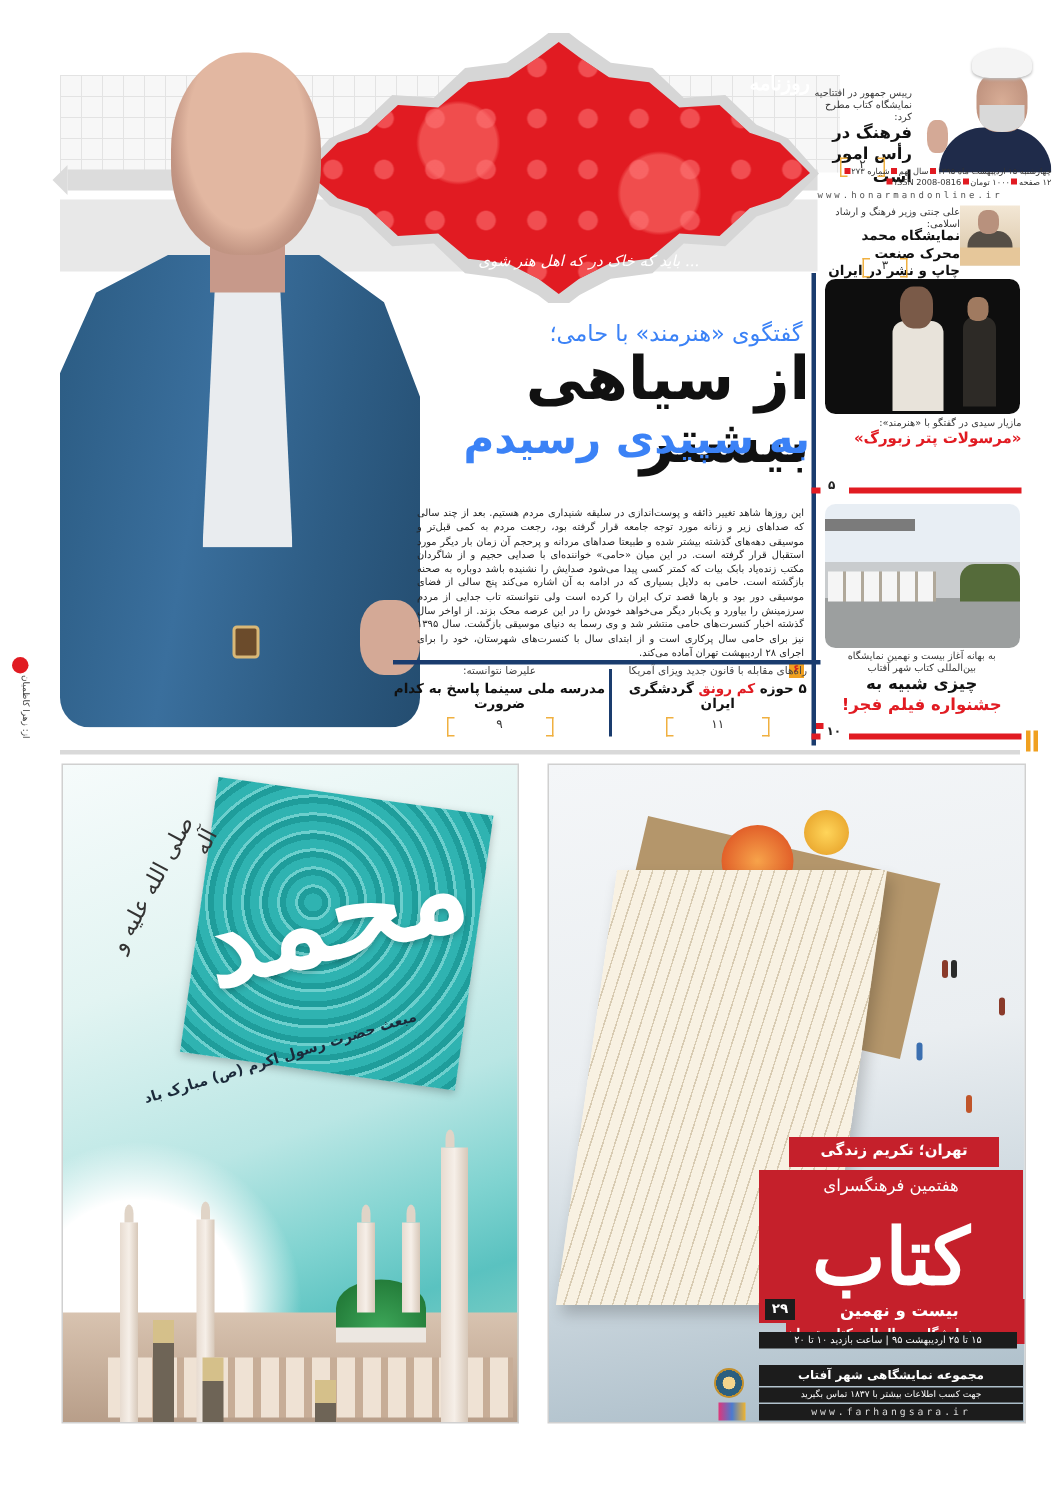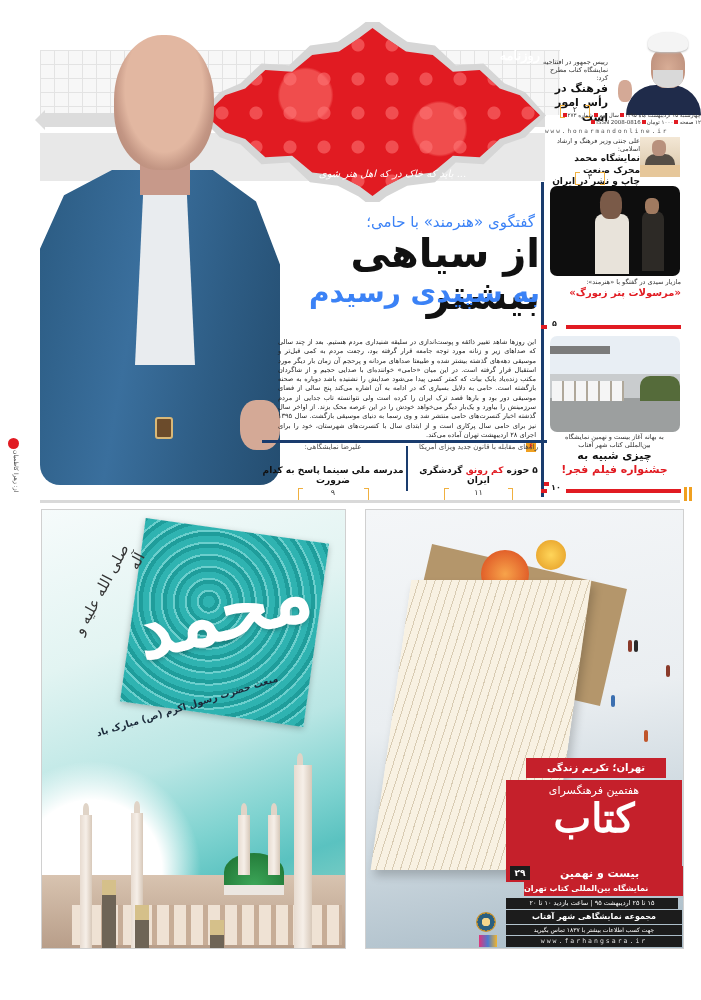--- a/index.html
+++ b/index.html
@@ -75,21 +75,21 @@
   .kicker { position: absolute; left: 285px; top: 213px; width: 250px; font-size: 15px; color: #3b82f6; }
   .headline-1 { position: absolute; left: 270px; top: 232px; width: 270px; font-size: 40px; font-weight: bold; color: #111; line-height: 1.05; letter-spacing: -1px; }
   .headline-2 { position: absolute; left: 270px; top: 278px; width: 270px; font-size: 28px; font-weight: bold; color: #3b82f6; line-height: 1.05; letter-spacing: -1px; }
   .lead { position: absolute; left: 278px; top: 338px; width: 258px; font-size: 6.6px; line-height: 9.3px; color: #222; text-align: justify; }
   .page-ref-box { display: inline-block; background: #f0a020; color: #d32222; font-weight: bold; font-size: 7px; padding: 0 3px; margin-top: 2px; }
 
   .blue-rule { position: absolute; background: #1a3c6e; }
   .teasers-row { position: absolute; left: 262px; top: 443px; width: 285px; height: 50px; }
   .teaser { position: absolute; top: 0; height: 50px; }
   .teaser .small { font-size: 7px; color: #444; text-align: center; }
-  .teaser .big { font-size: 9px; font-weight: bold; color: #111; text-align: center; margin-top: 14px; }
+  .teaser .big { font-size: 9px; font-weight: bold; color: #111; text-align: center; margin-top: 4px; }
   .teaser .big .red { color: #e11b22; }
   .bracket-num { font-size: 8px; color: #333; text-align: center; margin-top: 3px; position: relative; }
   .bracket-num::before, .bracket-num::after { content: ""; position: absolute; top: 0; width: 4px; height: 11px; border: 1px solid #f0b040; }
   .bracket-num::before { left: 25%; border-right: none; }
   .bracket-num::after { right: 25%; border-left: none; }
 
   
   .rc-photo-rouhani { position: absolute; left: 598px; top: 30px; width: 103px; height: 85px; background: #fff; overflow: hidden; }
   .rouhani-turban { position: absolute; left: 50px; top: 2px; width: 40px; height: 20px; background: #f4f4f4; border-radius: 50% 50% 30% 30%; box-shadow: 0 1px 2px #bbb; }
   .rouhani-face { position: absolute; left: 53px; top: 18px; width: 34px; height: 40px; background: radial-gradient(#d8ad96, #b88b78); border-radius: 40%; }
@@ -155,25 +155,25 @@
   
   .ad-book { position: absolute; left: 365px; top: 509px; width: 319px; height: 440px; overflow: hidden; border: 1px solid #d0d0d0;
     background: linear-gradient(170deg, #f4f6f8 0%, #eaeef1 45%, #cdd8df 70%, #a7bac6 100%); }
   .book-pages { position: absolute; left: 25px; top: 70px; width: 180px; height: 290px; background: repeating-linear-gradient(100deg, #f8f1e2 0 7px, #d8cbb2 7px 8px); transform: skew(-8deg); box-shadow: 4px 6px 10px rgba(0,0,0,.2); }
   .book-cover { position: absolute; left: 50px; top: 55px; width: 200px; height: 120px; background: #b4966b; transform: rotate(13deg); }
   .flower { position: absolute; border-radius: 50%; }
   .ad-box { position: absolute; left: 140px; top: 248px; width: 176px; height: 190px; }
   .ad-box .tag { position: absolute; left: 20px; top: 0; width: 140px; height: 20px; background: #c5202b; color: #fff; font-size: 10px; font-weight: bold; text-align: center; line-height: 20px; }
   .ad-box .main { position: absolute; left: 0; top: 22px; width: 176px; height: 86px; background: #c5202b; color: #fff; text-align: center; }
   .ad-box .main .l1 { font-size: 11px; font-weight: normal; margin-top: 4px; }
-  .ad-box .main .l2 { font-size: 40px; font-weight: bold; line-height: 1; margin-top: 1px; font-family: "DejaVu Serif", serif; }
+  .ad-box .main .l2 { font-size: 52px; font-weight: bold; line-height: 1; margin-top: 16px; font-family: "DejaVu Serif", serif; }
   .ad-box .edition { position: absolute; left: 0; top: 108px; width: 187px; height: 16px; color: #fff; font-size: 11px; font-weight: bold; background: #c5202b; text-align: center; line-height: 16px; }
   .ad-box .badge29 { position: absolute; left: 4px; top: 108px; width: 20px; height: 14px; background: #1c1c1c; color: #fff; font-size: 9px; font-weight: bold; text-align: center; line-height: 14px; }
   .ad-box .sub { position: absolute; left: 18px; top: 124px; width: 176px; height: 14px; background: #c5202b; color: #fff; font-size: 8px; font-weight: bold; text-align: left; line-height: 14px; }
-  .ad-box .dates { position: absolute; left: 0; top: 140px; width: 172px; height: 11px; background: #1c1c1c; color: #fff; font-size: 6.5px; text-align: center; line-height: 11px; }
+  .ad-box .dates { position: absolute; left: 0; top: 130px; width: 172px; height: 11px; background: #1c1c1c; color: #fff; font-size: 6.5px; text-align: center; line-height: 11px; }
   .ad-box .venue { position: absolute; left: 0; top: 152px; width: 176px; height: 14px; background: #1c1c1c; color: #fff; font-size: 8px; font-weight: bold; text-align: center; line-height: 14px; }
   .ad-box .info { position: absolute; left: 0; top: 167px; width: 176px; height: 10px; background: #1c1c1c; color: #fff; font-size: 6px; text-align: center; line-height: 10px; }
   .ad-box .url { position: absolute; left: 0; top: 178px; width: 176px; height: 11px; background: #1c1c1c; color: #ddd; font-size: 6.5px; text-align: center; line-height: 11px; letter-spacing: 2px; font-family: "DejaVu Sans Mono", monospace; }
   .ad-logo1 { position: absolute; left: 110px; top: 402px; width: 20px; height: 20px; border-radius: 50%; background: radial-gradient(circle, #f4d58c 0 30%, #2b5f7f 31% 60%, #c28f2c 61%); }
   .ad-logo2 { position: absolute; left: 113px; top: 425px; width: 18px; height: 12px; background: linear-gradient(90deg, #e0357a, #4a7bd0, #f0b42e); }
   .mini-people { position: absolute; width: 4px; height: 12px; background: #8a3a2a; border-radius: 2px; }
 </style>
 </head>
 <body>
 
@@ -216,21 +216,21 @@
   <div class="teaser rtl" style="left:148px; width:137px;">
     <div class="small">راه‌های مقابله با قانون جدید ویزای آمریکا</div>
     <div class="big">
       <span>۵ حوزه</span>
       <span class="red">کم رونق</span>
       <span>گردشگری ایران</span>
     </div>
     <div class="bracket-num">۱۱</div>
   </div>
   <div class="teaser rtl" style="left:0; width:142px;">
-    <div class="small">علیرضا نمایشگاهی:</div>
+    <div class="small">علیرضا نتوانسته:</div>
     <div class="big">مدرسه ملی سینما پاسخ به کدام ضرورت</div>
     <div class="bracket-num">۹</div>
   </div>
 </div>
 <div class="red-bar" style="left:543px; top:482px; width:6px;"></div>
 
 <div class="rc-photo-rouhani">
   <div class="rouhani-robe"></div>
   <div class="rouhani-hand"></div>
   <div class="rouhani-face"></div>

